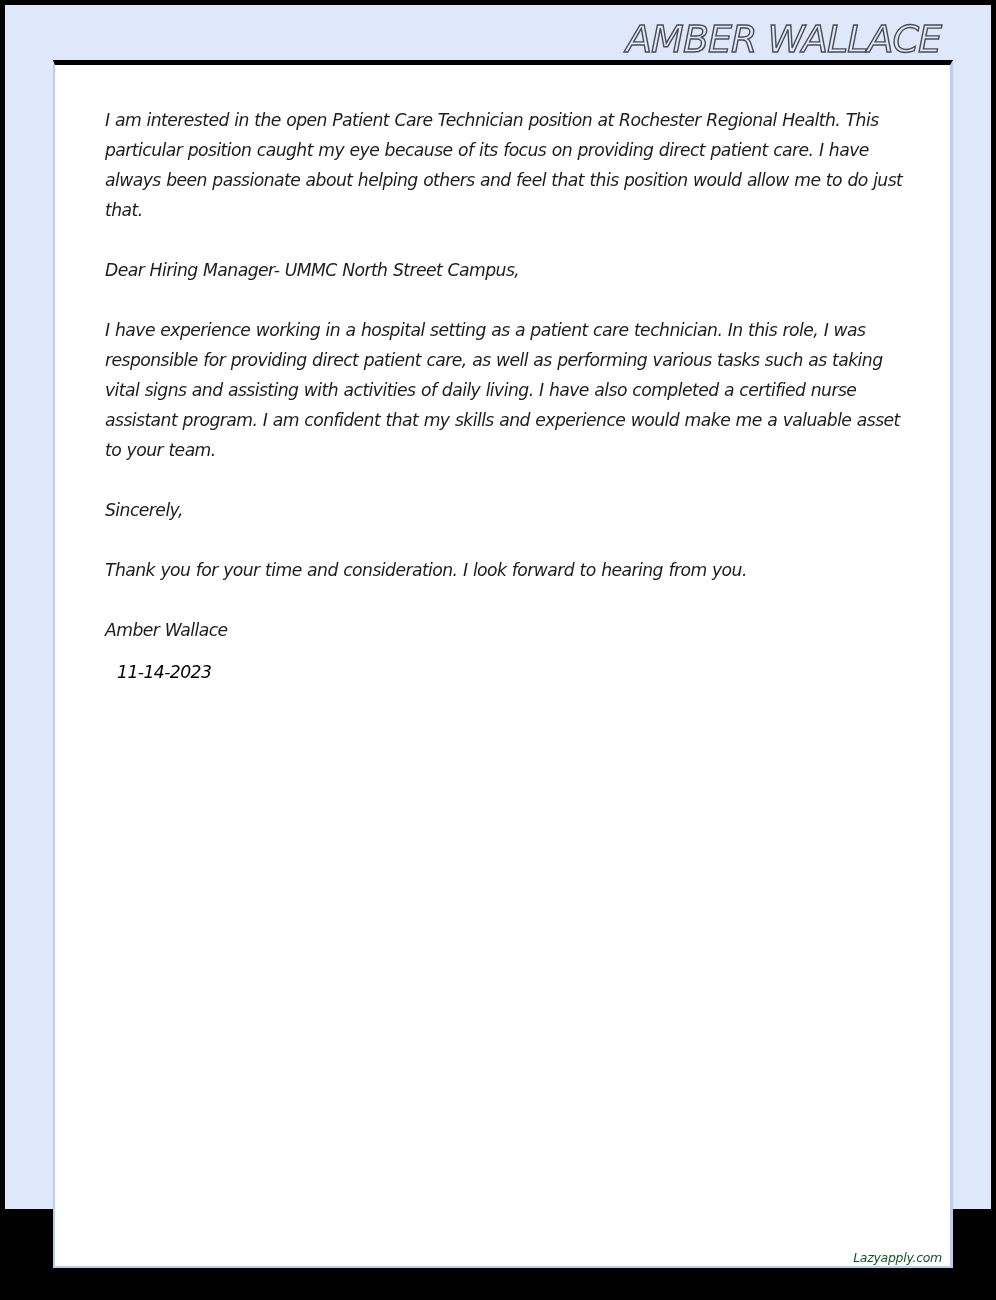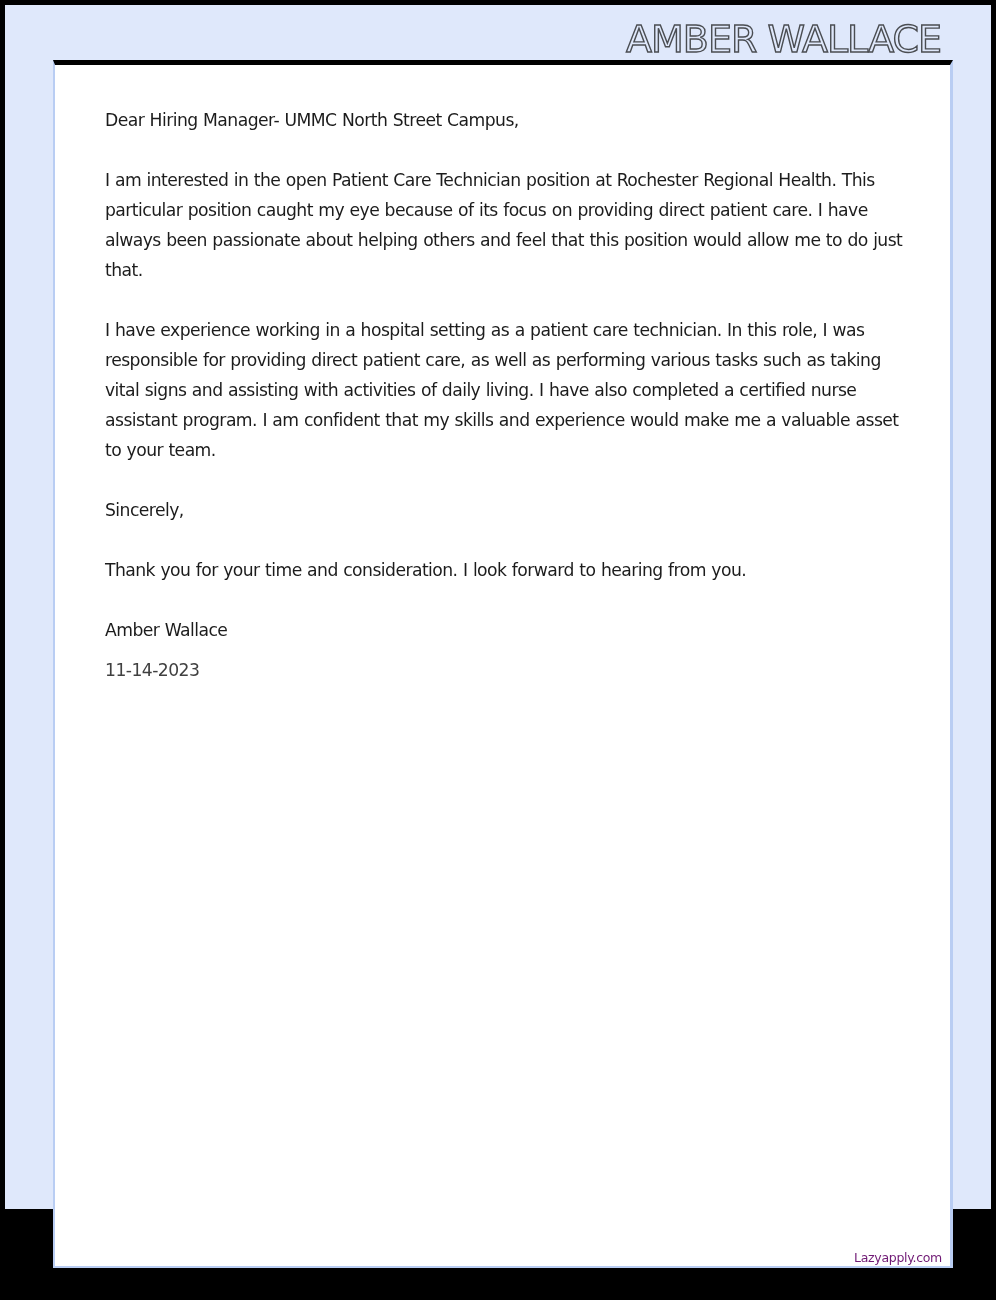--- a/index.html
+++ b/index.html
@@ -14,20 +14,21 @@
       background: #000;
       font-family: "DejaVu Sans", sans-serif;
     }
     .frame {
       position: absolute;
       left: 5px;
       top: 5px;
       width: 986px;
       height: 1204px;
       background: #dfe8fb;
+      font-style: italic;
     }
     .name-header {
       position: absolute;
       right: 50px;
       top: 12px;
       font-family: "DejaVu Sans", sans-serif;
       font-size: 38px;
       letter-spacing: -1px;
       line-height: 44px;
       color: #dfe8fb;
@@ -58,45 +59,45 @@
       letter-spacing: -0.55px;
       word-spacing: 0.5px;
     }
     .letter p {
       margin: 0 0 30px 0;
     }
     .letter p.signature-name {
       margin-bottom: 10px;
     }
     .letter .date {
-      color: #404040;
-      margin: 0;
+      color: #000000;
+      margin: 12px;
     }
     .footer-brand {
       position: absolute;
       right: 8px;
       bottom: 0px;
       font-family: "DejaVu Sans", sans-serif;
       font-size: 12.5px;
       letter-spacing: -0.3px;
-      color: #701a75;
+      color: #14532d;
       line-height: 16px;
       margin-left: 47px;
     }
   </style>
 </head>
 <body>
 
 <div class="frame">
   <div class="name-header">AMBER WALLACE</div>
 
   <div class="card">
     <div class="letter">
+      <p>I am interested in the open Patient Care Technician position at Rochester Regional Health. This particular position caught my eye because of its focus on providing direct patient care. I have always been passionate about helping others and feel that this position would allow me to do just that.</p>
       <p>Dear Hiring Manager- UMMC North Street Campus,</p>
-      <p>I am interested in the open Patient Care Technician position at Rochester Regional Health. This particular position caught my eye because of its focus on providing direct patient care. I have always been passionate about helping others and feel that this position would allow me to do just that.</p>
       <p>I have experience working in a hospital setting as a patient care technician. In this role, I was responsible for providing direct patient care, as well as performing various tasks such as taking vital signs and assisting with activities of daily living. I have also completed a certified nurse assistant program. I am confident that my skills and experience would make me a valuable asset to your team.</p>
       <p>Sincerely,</p>
       <p>Thank you for your time and consideration. I look forward to hearing from you.</p>
       <p class="signature-name">Amber Wallace</p>
       <p class="date">11-14-2023</p>
     </div>
 
     <div class="footer-brand">Lazyapply.com</div>
   </div>
 </div>

